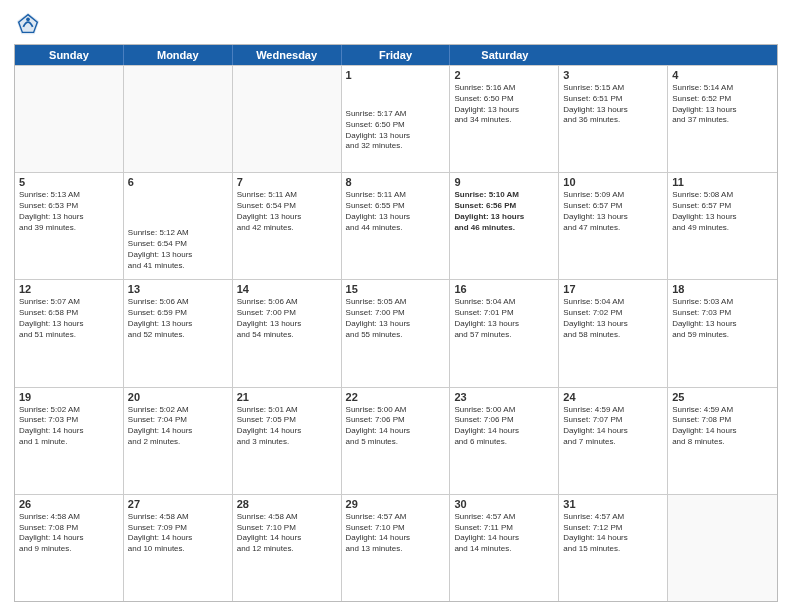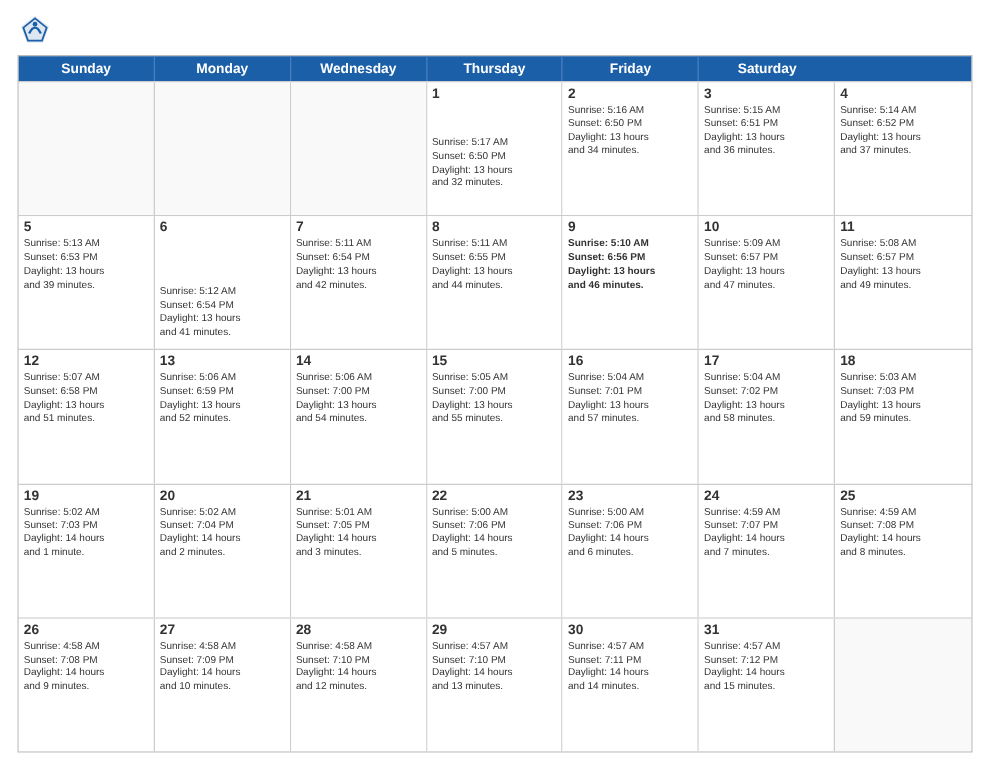--- a/index.html
+++ b/index.html
@@ -135,21 +135,20 @@
       <div class="title-month"></div>
       <div class="title-location"></div>
     </div>
   </div>
 
   <div class="calendar">
     <div class="cal-header">
     <div class="cal-header-cell">Sunday</div>
         <div class="cal-header-cell">Monday</div>
         <div class="cal-header-cell">Wednesday</div>
-        <div class="cal-header-cell">Thursday</div>
         <div class="cal-header-cell">Friday</div>
         <div class="cal-header-cell">Saturday</div>
       </div>
     <div class="cal-body">
     <div class="cal-row">
           <div class="cal-cell empty"></div>
           <div class="cal-cell empty"></div>
           <div class="cal-cell empty"></div>
           <div class="cal-cell">
             <span class="day-num">1</span>

